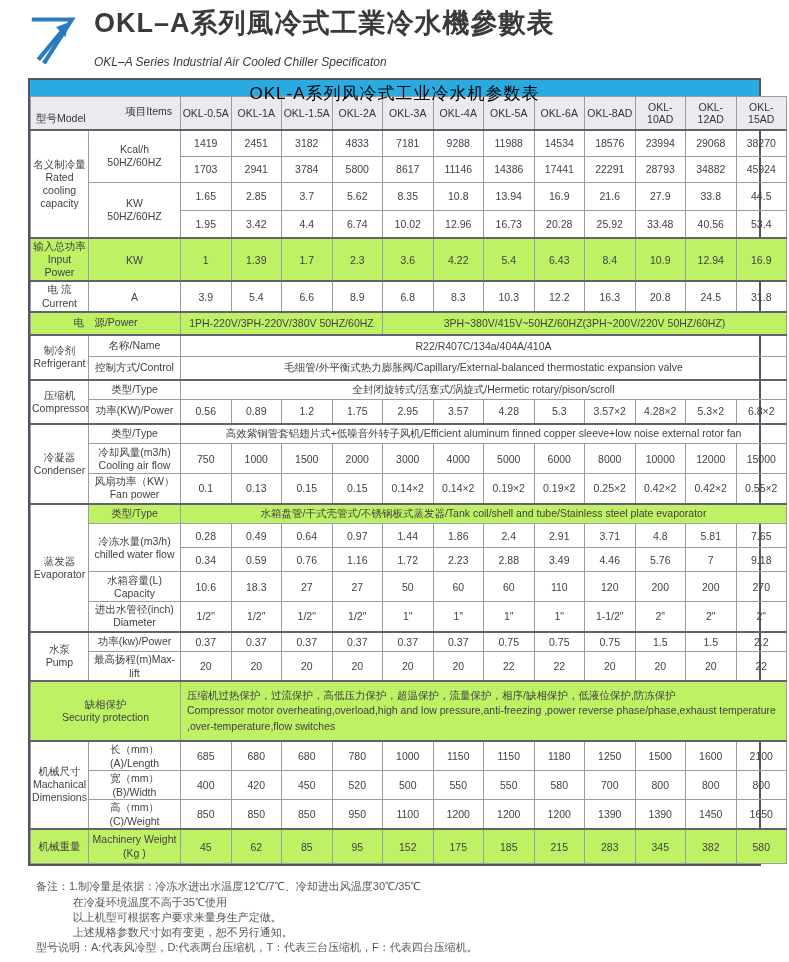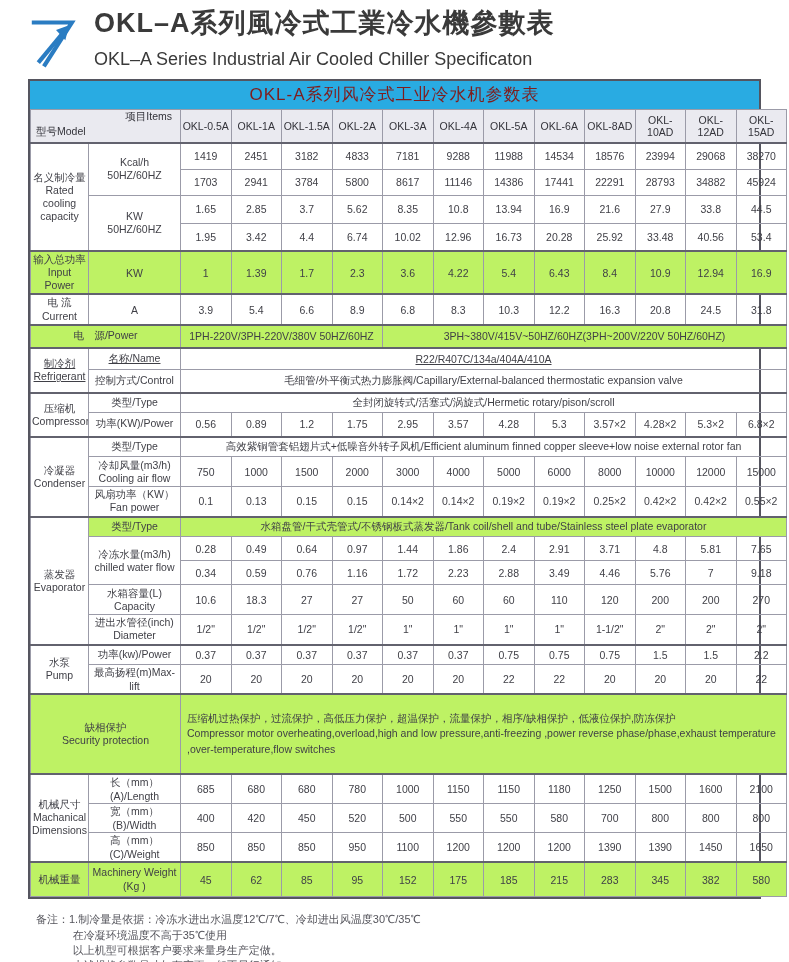--- a/index.html
+++ b/index.html
@@ -1,54 +1,54 @@
 <!DOCTYPE html>
 <html><head>
 <meta charset="utf-8">
 <style>
   * { box-sizing: border-box; }
   html,body { margin:0; padding:0; }
   body {
     width: 789px; height: 962px; background: #ffffff;
     font-family: "Liberation Sans", sans-serif; color: #3c3c44;
   }
-  .page-header { display:flex; align-items:flex-end; padding: 8px 0 0 28px; }
+  .page-header { display:flex; align-items:center; padding: 8px 0 0 28px; }
   .logo { width: 56px; height: 54px; flex: 0 0 56px; margin-right: 10px; margin-top:2px; }
   .title-cn { font-size: 27px; font-weight: bold; color: #3a3a3a; letter-spacing: 1px; line-height:1.15; }
-  .title-en { font-size: 18px; color: #3a3a3a; margin-top: 10px; }
+  .title-en { font-size: 12px; color: #3a3a3a; margin-top: 16px; font-style: italic; }
 
   .table-wrap { margin: 9px 28px 0 28px; border: 2px solid #55555f; }
   .banner {
-    background: #29abe2; color: #7f1d1d; text-align: center;
-    font-size: 17px; height: 28px; line-height: 28px; letter-spacing: 1px;
+    background: #29abe2; color: #000000; text-align: center;
+    font-size: 17px; height: 16px; line-height: 28px; letter-spacing: 1px;
   }
   table {
     border-collapse: collapse; width: 100%; table-layout: fixed;
     font-size: 10.5px; color: #3f3f46;
   }
   td, th {
     border: 1px solid #9b9ba8; text-align: center; vertical-align: middle;
     padding: 1px 1px; overflow: hidden; font-weight: normal;
   }
   tr.hdr th, tr.hdr td { background: #eaeaf0; font-size: 10.5px; color: #33333a; height: 30px; }
   tr.sect td, tr.sect th { border-top: 2px solid #62626e; }
   .gray { background: #bef264; }
   .pre { white-space: pre-line; line-height: 1.25; }
   .corner { position: relative; padding:16px;
     background:
       linear-gradient(to bottom right,
         rgba(0,0,0,0) calc(50% - 0.8px), #8a8a96 calc(50% - 0.8px),
         #8a8a96 calc(50% + 0.8px), rgba(0,0,0,0) calc(50% + 0.8px)), #eaeaf0;
   }
   .corner .model-lab { position:absolute; left:5px; bottom:3px; }
-  .corner .items-lab { position:absolute; right:8px; top:0; }
+  .corner .items-lab { position:absolute; right:8px; top:8px; }
   .h26 td { height: 26px; } .h28 td { height: 28px; } .h23 td { height: 23px; }
-  .h22 td { height: 22px; text-decoration: underline; } .h20 td { height: 20px; } .h24 td { height: 24px; }
+  .h22 td { height: 22px; } .h20 td { height: 20px; } .h24 td { height: 24px; }
   .h30 td { height: 30px; } .h35 td { height: 35px; } .h52 td { height: 52px; }
-  .sec-text { text-align:left; padding: 16px 6px; line-height: 1.45; }
+  .sec-text { text-align:left; padding: 6px 6px; line-height: 1.45; }
   .notes-cn {
     margin: 13px 0 0 36px; font-size: 11px; line-height: 1.38;
     color: #55555c; white-space: pre-wrap;
   }
 </style>
 </head>
 <body>
 
 <div class="page-header">
   <svg class="logo" viewBox="0 0 60 58">

